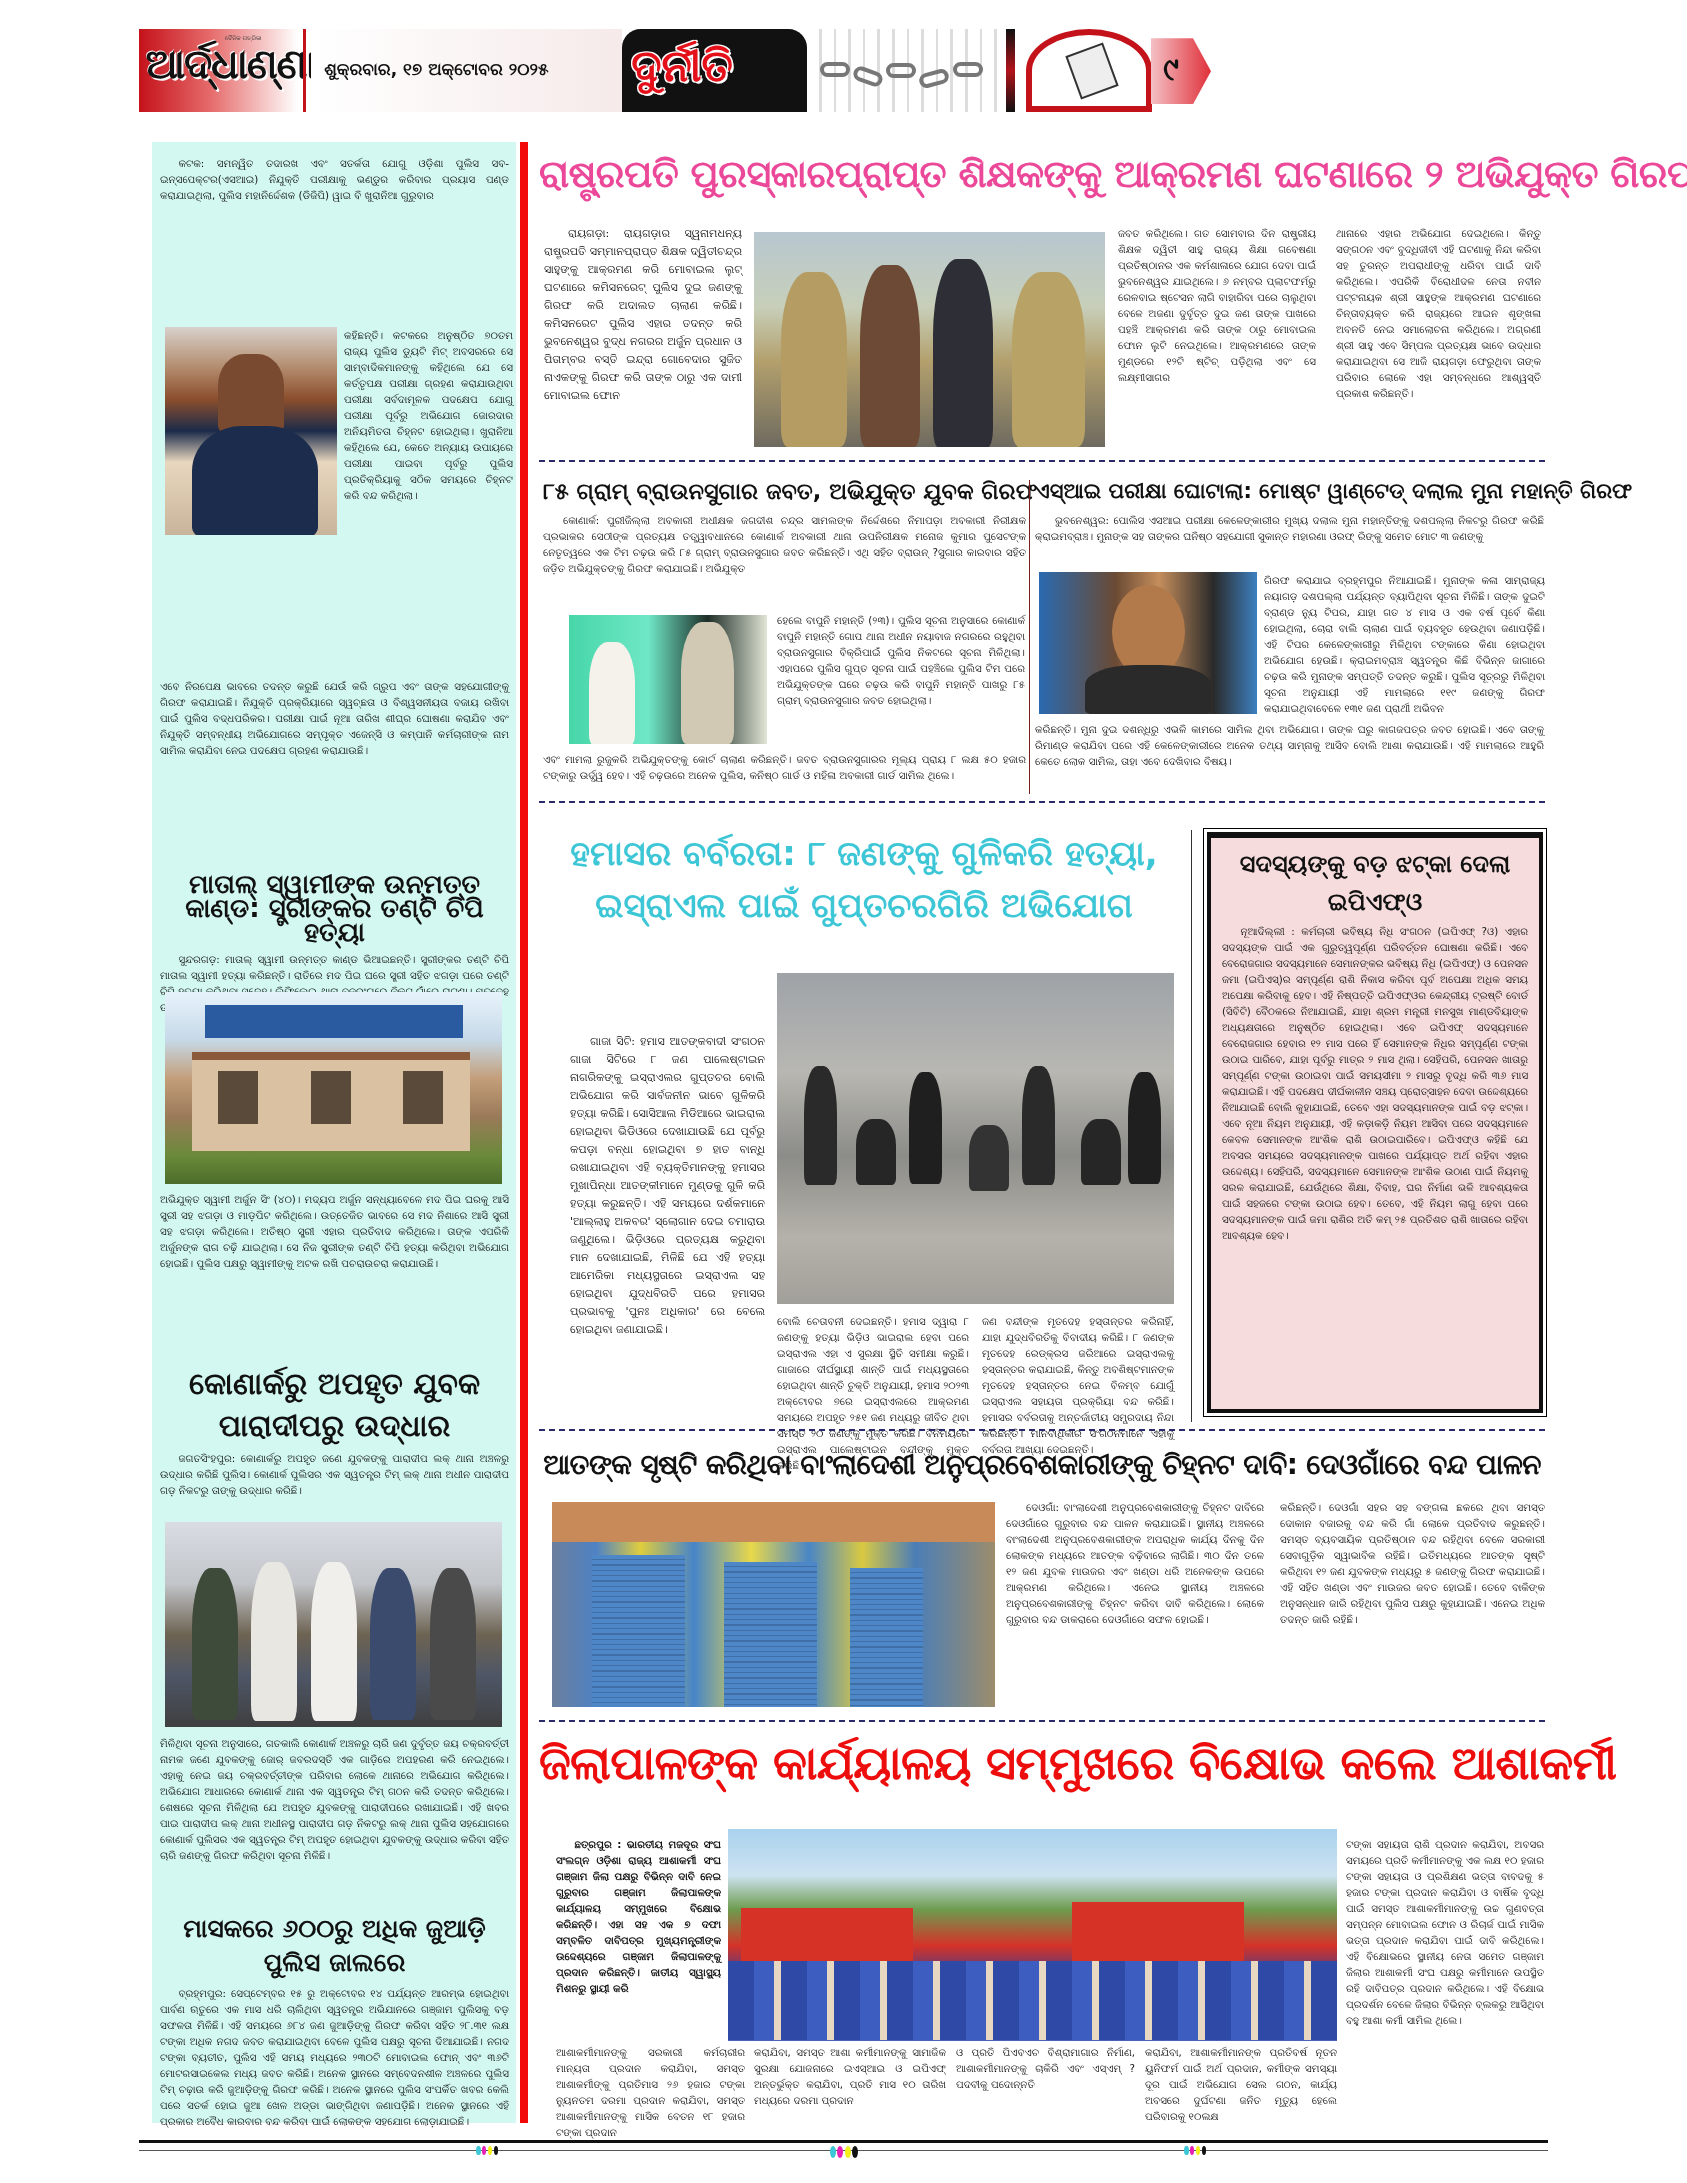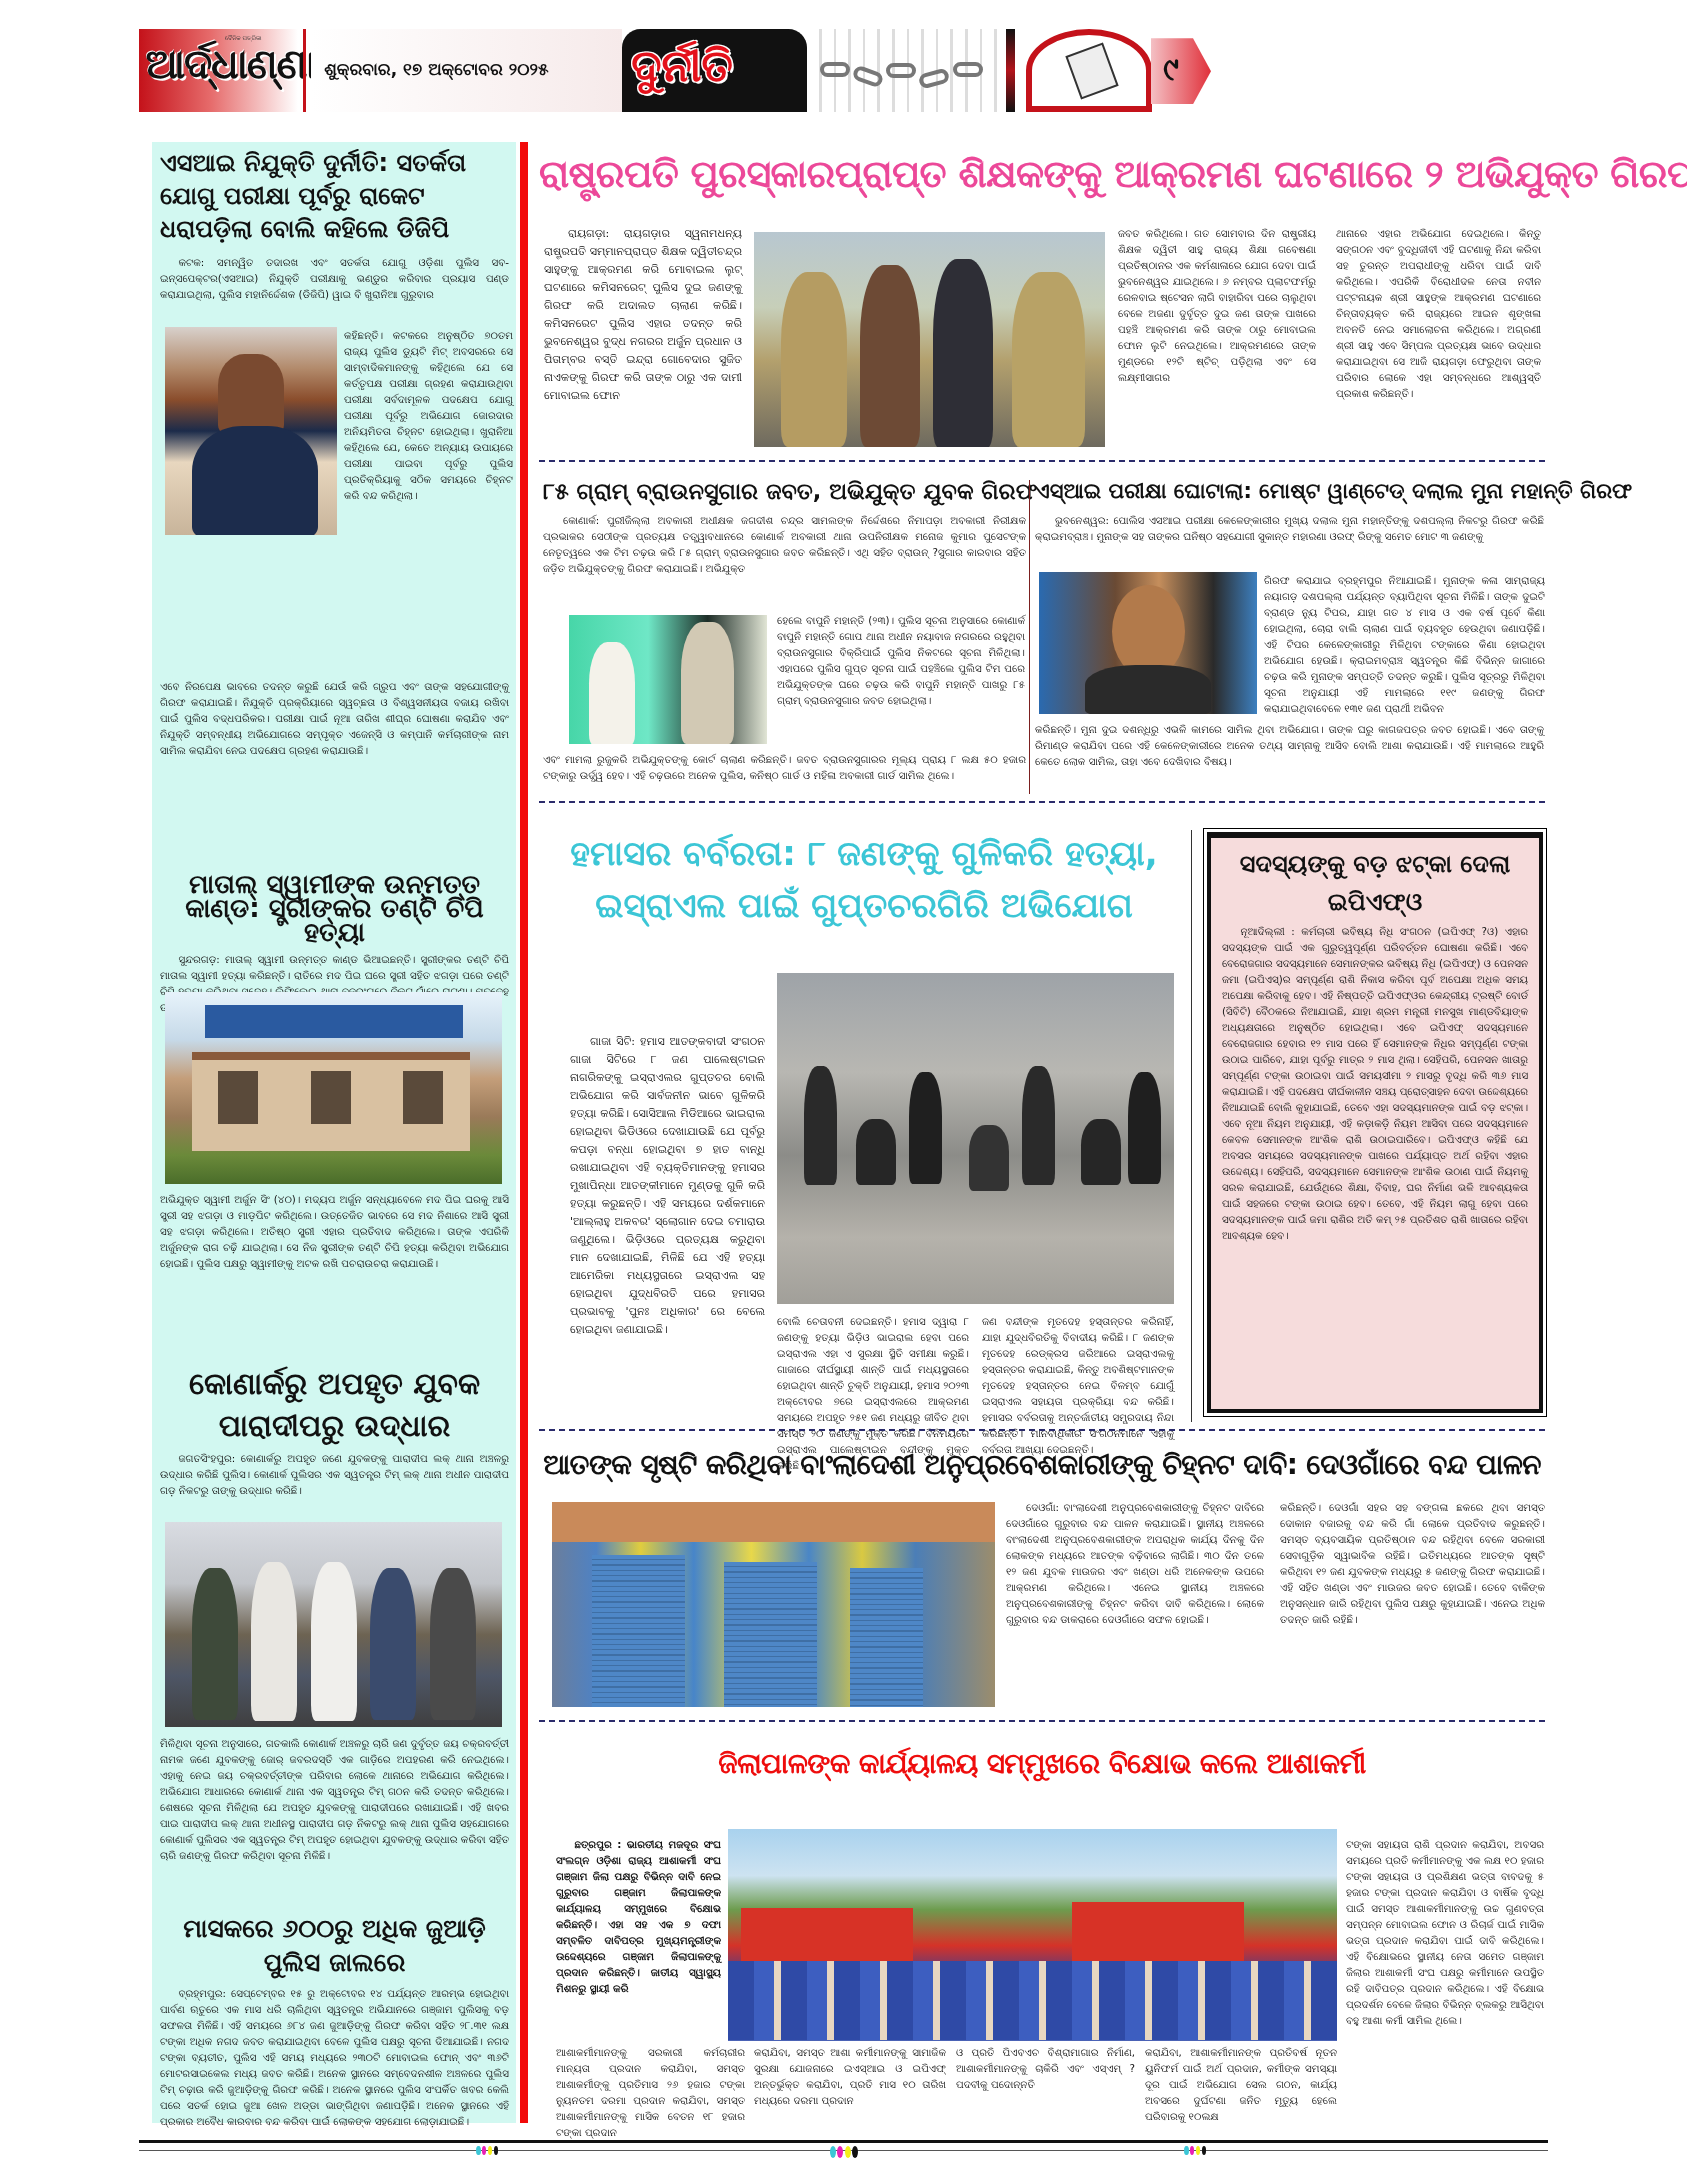--- a/index.html
+++ b/index.html
@@ -101,21 +101,20 @@
   </div>
   <div class="abs page-arrow">
     <span class="page-num">୯</span>
   </div>
 </div>
 
 <div class="abs left-col"></div>
 <div class="abs red-rule"></div>
 
 <div class="abs" style="left:160px;top:147px;width:349px;">
-  <h2 class="hl" style="font-size:24px;line-height:33px;">ଏସଆଇ ନିଯୁକ୍ତି ଦୁର୍ନୀତି: ସତର୍କତା ଯୋଗୁ ପରୀକ୍ଷା ପୂର୍ବରୁ ରାକେଟ ଧରାପଡ଼ିଲା ବୋଲି କହିଲେ ଡିଜିପି</h2>
   <p class="body-txt small" style="margin-top:8px;text-indent:18.5px;">କଟକ: ସମନ୍ୱିତ ତଦାରଖ ଏବଂ ସତର୍କତା ଯୋଗୁ ଓଡ଼ିଶା ପୁଲିସ ସବ-ଇନ୍ସପେକ୍ଟର(ଏସଆଇ) ନିଯୁକ୍ତି ପରୀକ୍ଷାକୁ ଭଣ୍ଡୁର କରିବାର ପ୍ରୟାସ ପଣ୍ଡ କରାଯାଇଥିଲା, ପୁଲିସ ମହାନିର୍ଦ୍ଦେଶକ (ଡିଜିପି) ୱାଇ ବି ଖୁରାନିଆ ଗୁରୁବାର</p>
 </div>
 <div class="abs photo ph-dgp" style="left:165px;top:327px;width:172px;height:208px;">
   <div class="figure" style="left:53px;top:26.5px;width:66px;height:79px;background:#7a4a30;"></div>
   <div class="figure" style="left:26.5px;top:99px;width:126px;height:112px;background:#1c2c4c;"></div>
 </div>
 <div class="abs" style="left:344px;top:327px;width:169px;">
   <p class="body-txt small">କହିଛନ୍ତି। କଟକରେ ଅନୁଷ୍ଠିତ ୭୦ତମ ରାଜ୍ୟ ପୁଲିସ ଡ୍ୟୁଟି ମିଟ୍ ଅବସରରେ ସେ ସାମ୍ବାଦିକମାନଙ୍କୁ କହିଥିଲେ ଯେ ସେ କର୍ତ୍ତୃପକ୍ଷ ପରୀକ୍ଷା ଗ୍ରହଣ କରାଯାଉଥିବା ପରୀକ୍ଷା ସର୍ବଦାମୂଳକ ପଦକ୍ଷେପ ଯୋଗୁ ପରୀକ୍ଷା ପୂର୍ବରୁ ଅଭିଯୋଗ ଜୋରଦାର ଅନିୟମିତତା ଚିହ୍ନଟ ହୋଇଥିଲା। ଖୁରାନିଆ କହିଥିଲେ ଯେ, କେତେ ଅନ୍ୟାୟ ଉପାୟରେ ପରୀକ୍ଷା ପାଇବା ପୂର୍ବରୁ ପୁଲିସ ପ୍ରତିକ୍ରିୟାକୁ ସଠିକ ସମୟରେ ଚିହ୍ନଟ କରି ବନ୍ଦ କରିଥିଲା।</p>
 </div>
 <div class="abs" style="left:160px;top:678px;width:349px;">
@@ -252,21 +251,21 @@
 </div>
 <div class="abs" style="left:1006px;top:1499px;width:258px;">
   <p class="body-txt small" style="text-indent:20px;">ଦେଓଗାଁ: ବାଂଲାଦେଶୀ ଅନୁପ୍ରବେଶକାରୀଙ୍କୁ ଚିହ୍ନଟ ଦାବିରେ ଦେଓଗାଁରେ ଗୁରୁବାର ବନ୍ଦ ପାଳନ କରାଯାଇଛି। ସ୍ଥାନୀୟ ଅଞ୍ଚଳରେ ବାଂଲାଦେଶୀ ଅନୁପ୍ରବେଶକାରୀଙ୍କ ଅପରାଧିକ କାର୍ଯ୍ୟ ଦିନକୁ ଦିନ ଲୋକଙ୍କ ମଧ୍ୟରେ ଆତଙ୍କ ବଢ଼ିବାରେ ଲାଗିଛି। ୩୦ ଦିନ ତଳେ ୧୨ ଜଣ ଯୁବକ ମାଉଜର ଏବଂ ଖଣ୍ଡା ଧରି ଅନେକଙ୍କ ଉପରେ ଆକ୍ରମଣ କରିଥିଲେ। ଏନେଇ ସ୍ଥାନୀୟ ଅଞ୍ଚଳରେ ଅନୁପ୍ରବେଶକାରୀଙ୍କୁ ଚିହ୍ନଟ କରିବା ଦାବି କରିଥିଲେ। ଲୋକେ ଗୁରୁବାର ବନ୍ଦ ଡାକରାରେ ଦେଓଗାଁରେ ସଫଳ ହୋଇଛି।</p>
 </div>
 <div class="abs" style="left:1280px;top:1499px;width:265px;">
   <p class="body-txt small">କରିଛନ୍ତି। ଦେଓଗାଁ ସହର ସହ ବଙ୍ଗଳା ଛକରେ ଥିବା ସମସ୍ତ ଦୋକାନ ବଜାରକୁ ବନ୍ଦ କରି ଗାଁ ଲୋକେ ପ୍ରତିବାଦ କରୁଛନ୍ତି। ସମସ୍ତ ବ୍ୟବସାୟିକ ପ୍ରତିଷ୍ଠାନ ବନ୍ଦ ରହିଥିବା ବେଳେ ସରକାରୀ ସେବାଗୁଡ଼ିକ ସ୍ୱାଭାବିକ ରହିଛି। ଇତିମଧ୍ୟରେ ଆତଙ୍କ ସୃଷ୍ଟି କରିଥିବା ୧୨ ଜଣ ଯୁବକଙ୍କ ମଧ୍ୟରୁ ୫ ଜଣଙ୍କୁ ଗିରଫ କରାଯାଇଛି। ଏହି ସହିତ ଖଣ୍ଡା ଏବଂ ମାଉଜର ଜବତ ହୋଇଛି। ତେବେ ବାକିଙ୍କ ଅନୁସନ୍ଧାନ ଜାରି ରହିଥିବା ପୁଲିସ ପକ୍ଷରୁ କୁହାଯାଇଛି। ଏନେଇ ଅଧିକ ତଦନ୍ତ ଜାରି ରହିଛି।</p>
 </div>
 <div class="abs dash" style="left:539px;top:1720px;width:1006px;"></div>
 
 <div class="abs" style="left:539px;top:1727px;width:1006px;">
-  <h1 class="hl red" style="font-size:28px;line-height:73px;text-align:center;white-space:nowrap;letter-spacing:-0.7px;">ଜିଲାପାଳଙ୍କ କାର୍ଯ୍ୟାଳୟ ସମ୍ମୁଖରେ ବିକ୍ଷୋଭ କଲେ ଆଶାକର୍ମୀ</h1>
+  <h1 class="hl red" style="font-size:46px;line-height:73px;text-align:center;white-space:nowrap;letter-spacing:-0.7px;">ଜିଲାପାଳଙ୍କ କାର୍ଯ୍ୟାଳୟ ସମ୍ମୁଖରେ ବିକ୍ଷୋଭ କଲେ ଆଶାକର୍ମୀ</h1>
 </div>
 <div class="abs" style="left:556px;top:1836px;width:165px;">
   <p class="body-txt small" style="text-indent:18.5px;font-weight:bold;">ଛତ୍ରପୁର : ଭାରତୀୟ ମଜଦୂର ସଂଘ ସଂଲଗ୍ନ ଓଡ଼ିଶା ରାଜ୍ୟ ଆଶାକର୍ମୀ ସଂଘ ଗଞ୍ଜାମ ଜିଲା ପକ୍ଷରୁ ବିଭିନ୍ନ ଦାବି ନେଇ ଗୁରୁବାର ଗଞ୍ଜାମ ଜିଲାପାଳଙ୍କ କାର୍ଯ୍ୟାଳୟ ସମ୍ମୁଖରେ ବିକ୍ଷୋଭ କରିଛନ୍ତି। ଏହା ସହ ଏକ ୭ ଦଫା ସମ୍ବଳିତ ଦାବିପତ୍ର ମୁଖ୍ୟମନ୍ତ୍ରୀଙ୍କ ଉଦ୍ଦେଶ୍ୟରେ ଗଞ୍ଜାମ ଜିଲାପାଳଙ୍କୁ ପ୍ରଦାନ କରିଛନ୍ତି। ଜାତୀୟ ସ୍ୱାସ୍ଥ୍ୟ ମିଶନରୁ ସ୍ଥାୟୀ କରି</p>
 </div>
 <div class="abs photo ph-protest" style="left:728px;top:1829px;width:609px;height:212px;">
   <div style="position:absolute;left:13.2px;top:79px;width:172px;height:53px;background:#d73226;"></div>
   <div style="position:absolute;left:344px;top:73px;width:172px;height:60px;background:#d73226;"></div>
   <div style="position:absolute;left:0;top:132px;width:100%;height:79px;background:repeating-linear-gradient(90deg,#2f4aa6 0 26.5px,#3d5ec0 26.5px 46px,#e8d7c1 46px 53px);"></div>
 </div>
 <div class="abs" style="left:1346px;top:1836px;width:198px;">

